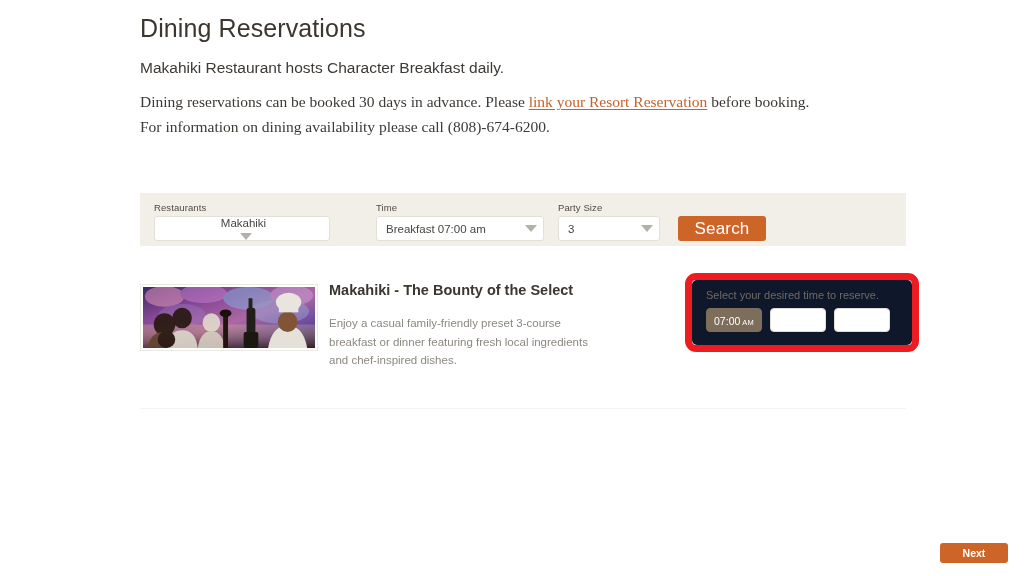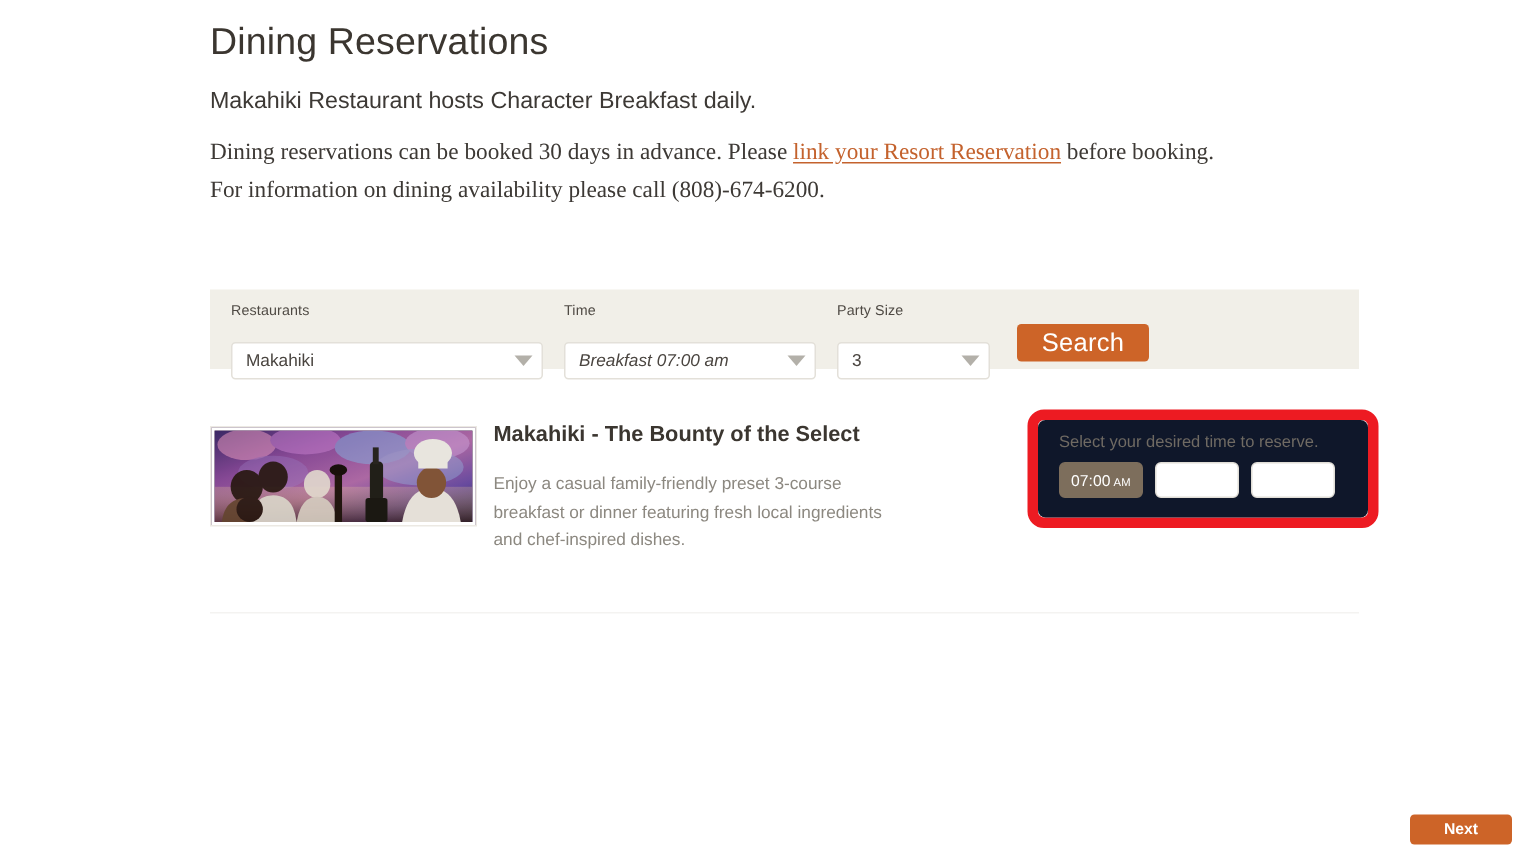--- a/index.html
+++ b/index.html
@@ -72,44 +72,44 @@
     padding: 9px 14px 0 14px;
   }
   .field {
     position: relative;
     margin-right: 14px;
   }
   .field-label {
     font-size: 9.5px;
     color: #4f4a44;
     line-height: 12px;
-    margin-bottom: 14px;
+    margin-bottom: 2px;
     letter-spacing: 0.1px;
   }
   .field-control {
     background: #ffffff;
     border: 1px solid #e3e0d9;
     border-radius: 3px;
     height: 25px;
     display: flex;
     align-items: center;
     padding: 0 6px 0 9px;
     font-size: 11.5px;
     color: #4a4540;
     cursor: pointer;
     position: relative;
   }
   .field-value { flex: 1; white-space: nowrap; overflow: hidden; }
 
   .f-restaurants { width: 208px; }
-  .f-restaurants .field-control { width: 208px; }
+  .f-restaurants .field-control { width: 176px; flex-direction: column; }
   .f-date { width: 108px; }
   .f-date .field-control { width: 108px; }
   .f-time { width: 168px; }
-  .f-time .field-control { width: 168px; font-style: italic; }
+  .f-time .field-control { width: 168px; }
   .f-party { width: 102px; }
   .f-party .field-control { width: 102px; }
 
   .caret {
     width: 0; height: 0;
     border-left: 6px solid transparent;
     border-right: 6px solid transparent;
     border-top: 7px solid #b3b0a9;
     margin-left: 4px;
     flex: none;

